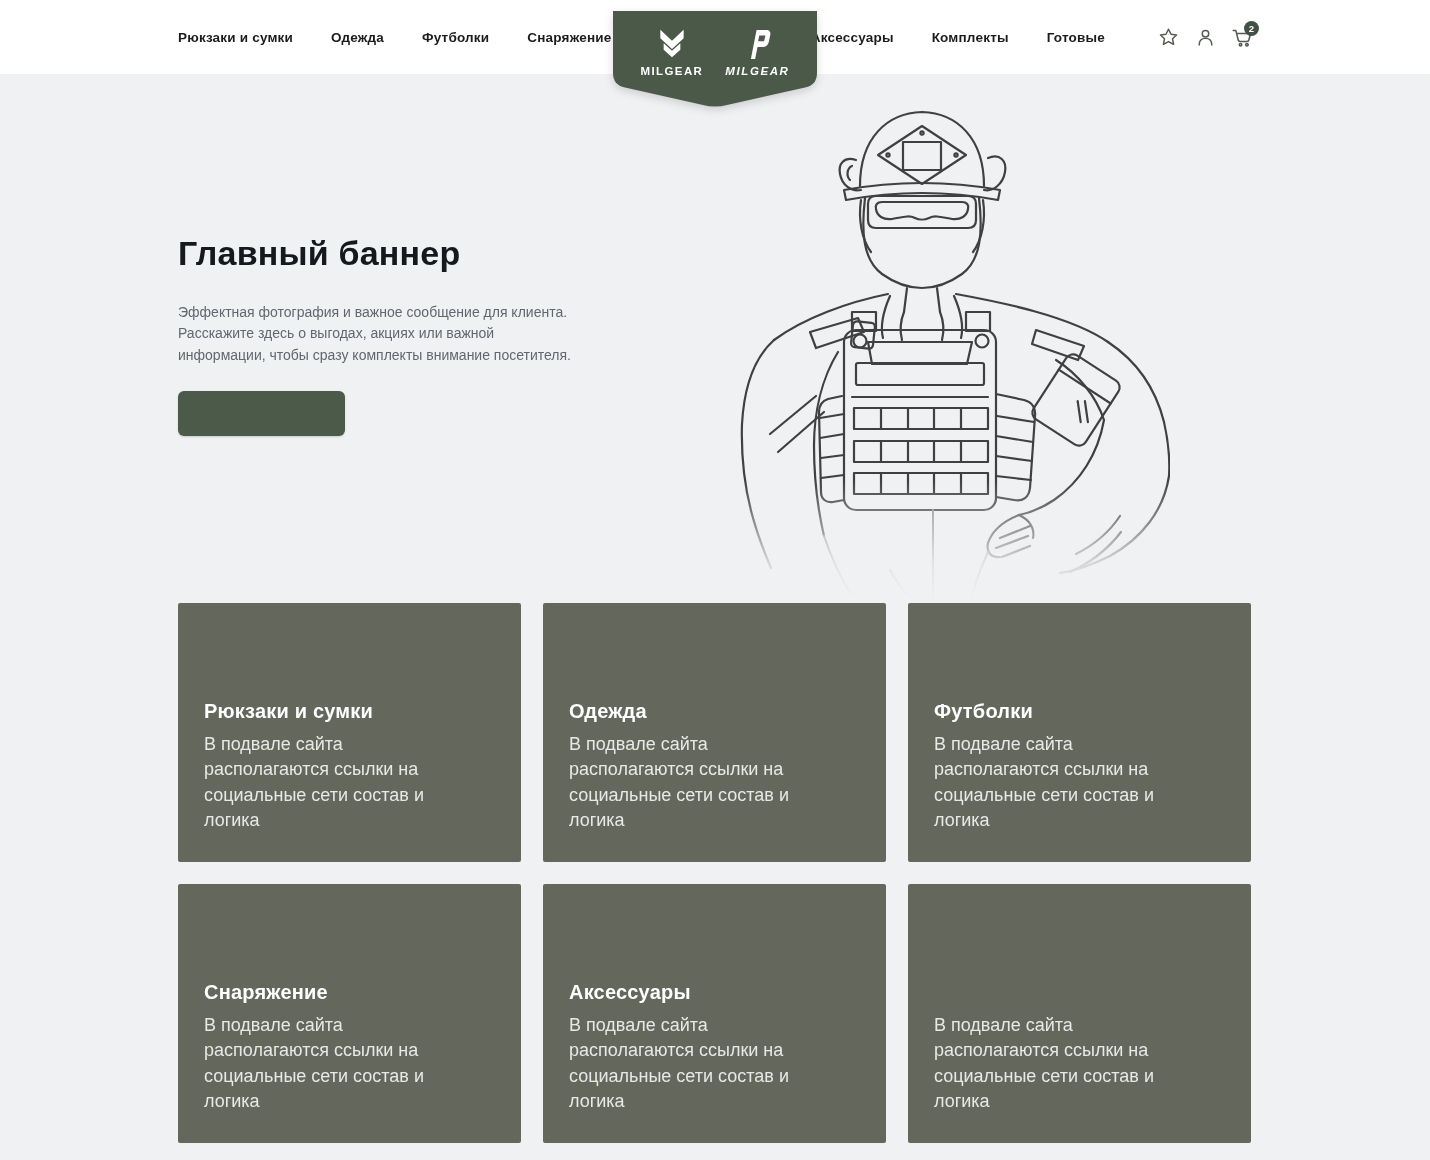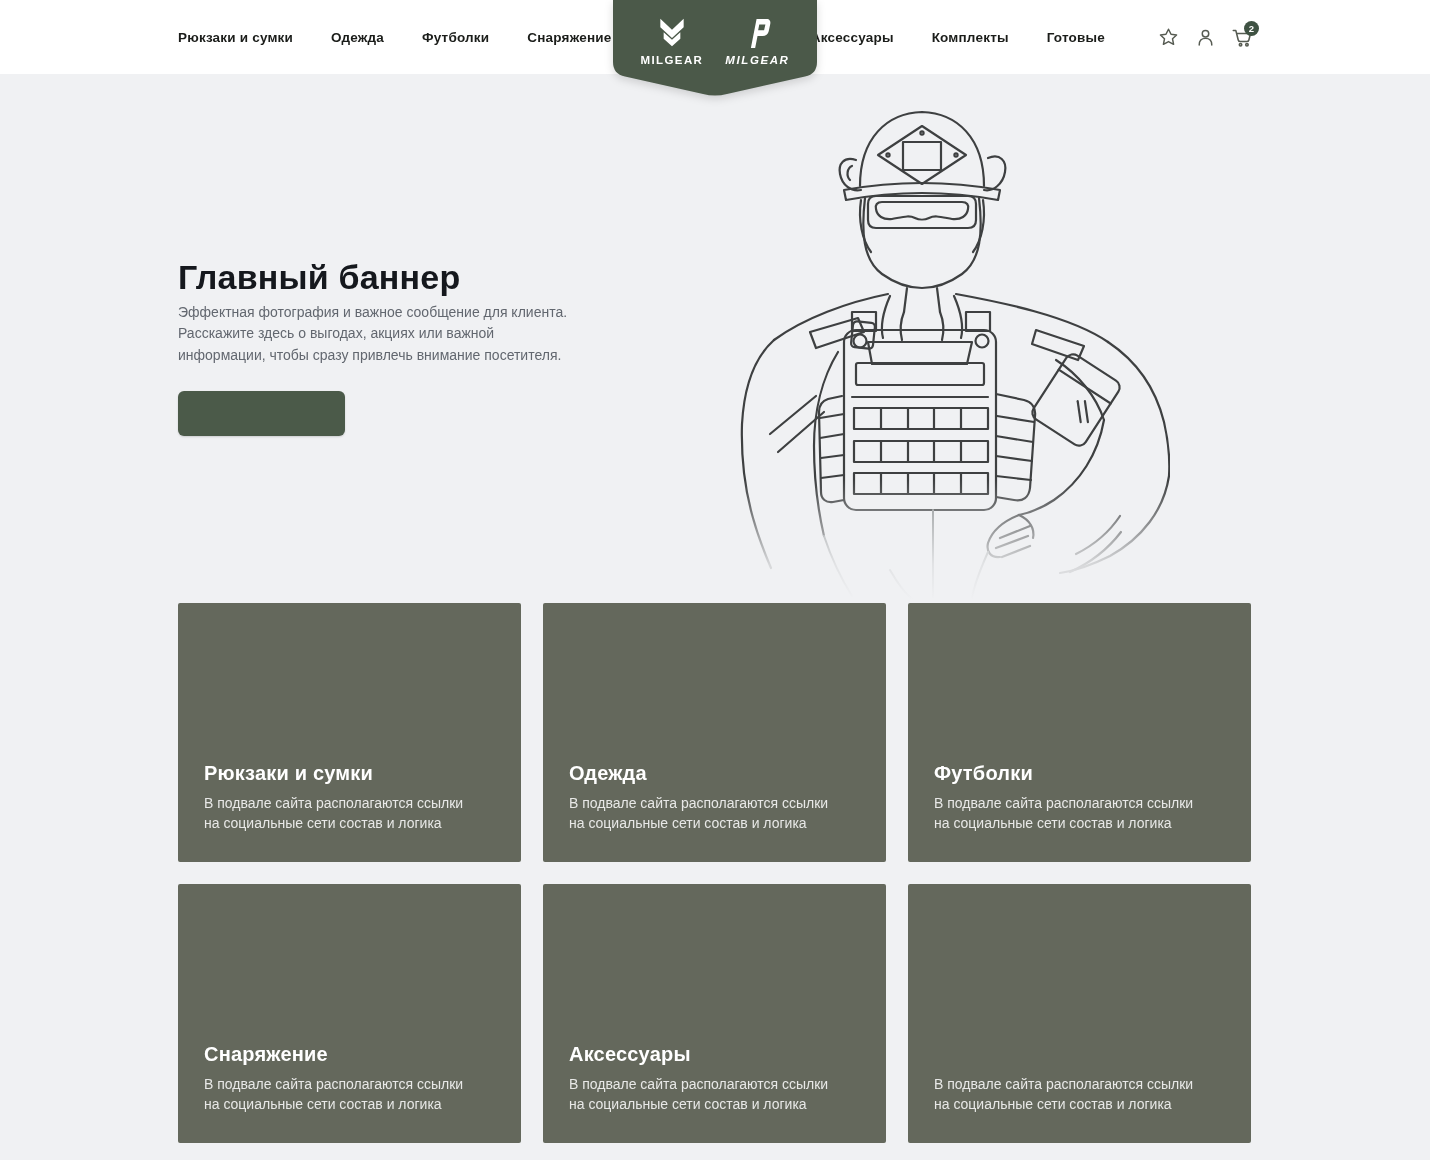--- a/index.html
+++ b/index.html
@@ -32,36 +32,36 @@
   .icon-btn { position:relative; width:22px; height:22px; display:flex; align-items:center; justify-content:center; cursor:pointer; }
   .icon-btn svg { display:block; }
   .cart-badge {
     position:absolute; top:-5px; right:-6px;
     min-width:15px; height:15px; border-radius:50%;
     background:#3f5243; color:#fff; font-size:9.5px; font-weight:700;
     display:flex; align-items:center; justify-content:center;
   }
   
   .logo-badge {
-    position:absolute; left:613px; top:0; width:204px; height:100px;
+    position:absolute; left:613px; top:11px; width:204px; height:100px;
     z-index:6; cursor:pointer;
     filter:drop-shadow(0 3px 4px rgba(0,0,0,.15));
     padding-left:46px;
   }
   .logo-badge .badge-shape { position:absolute; inset:0; }
   .logo-badge .badge-content {
     position:absolute; inset:0 0 18px 0;
     display:flex; align-items:center; justify-content:center; gap:22px;
   }
   .brand-col { display:flex; flex-direction:column; align-items:center; gap:5px; }
   .brand-label { color:#fff; font-size:11.5px; font-weight:700; letter-spacing:1.4px; }
   .brand-label.italic { font-style:italic; letter-spacing:1.6px; }
   
   .hero-title {
-    position:absolute; left:178px; top:258px;
+    position:absolute; left:178px; top:234px;
     font-size:34px; font-weight:700; color:#15181d; letter-spacing:.2px;
   }
   .hero-desc {
     position:absolute; left:178px; top:302px; width:406px;
     font-size:14px; line-height:1.53; color:#62676f;
   }
   .hero-cta {
     position:absolute; left:178px; top:391px; width:167px; height:45px;
     background:#4b5a49; border:none; border-radius:6px; cursor:pointer;
     box-shadow:0 1px 2px rgba(0,0,0,.15);
@@ -71,21 +71,21 @@
   .cards {
     position:absolute; left:178px; top:603px; width:1073px;
     display:grid; grid-template-columns:repeat(3,343px); grid-auto-rows:259px; gap:22px;
   }
   .card {
     background:#64685c; border-radius:2px; cursor:pointer;
     display:flex; flex-direction:column; justify-content:flex-end;
     padding:0 26px 28px 26px; text-decoration:none;
   }
   .card-title { color:#fff; font-size:20px; font-weight:700; letter-spacing:.2px; }
-  .card-sub { color:rgba(255,255,255,.85); font-size:14px; line-height:1.42; margin-top:9px; max-width:262px; }
+  .card-sub { color:rgba(255,255,255,.85); font-size:18px; line-height:1.42; margin-top:9px; max-width:262px; }
 </style>
 </head>
 <body>
 
 <header class="header">
   <nav class="nav-left">
     <a class="nav-link">Рюкзаки и сумки</a>
     <a class="nav-link">Одежда</a>
     <a class="nav-link">Футболки</a>
     <a class="nav-link">Снаряжение</a>
@@ -134,21 +134,21 @@
       <svg width="28" height="32" viewBox="0 0 32 36">
         <path fill-rule="evenodd" fill="#ffffff" d="M9,35 L15.5,2 L27,2 C30.2,2 31.8,4.4 31.2,7.4 L29.4,16 C28.6,19.6 26,21.4 22.4,21.4 L16.6,21.4 L13.9,35 Z
              M18.6,8.2 L25.6,8.2 L24.1,14.8 L17.3,14.8 Z"></path>
       </svg>
       <span class="brand-label italic">MILGEAR</span>
     </span>
   </div>
 </div>
 
 <h1 class="hero-title">Главный баннер</h1>
-<p class="hero-desc">Эффектная фотография и важное сообщение для клиента. Расскажите здесь о выгодах, акциях или важной информации, чтобы сразу привлечь внимание посетителя.</p>
+<p class="hero-desc">Эффектная фотография и важное сообщение для клиента. Расскажите здесь о выгодах, акциях или важной информации, чтобы сразу комплекты внимание посетителя.</p>
 <button class="hero-cta"></button>
 
 <svg class="hero-illustration" viewBox="0 0 430 500">
   <defs>
     <linearGradient id="fade" x1="0" y1="0" x2="0" y2="1">
       <stop offset="0" stop-color="#f0f1f3" stop-opacity="0"></stop>
       <stop offset="0.7" stop-color="#f0f1f3" stop-opacity="0.85"></stop>
       <stop offset="1" stop-color="#f0f1f3" stop-opacity="1"></stop>
     </linearGradient>
   </defs>

